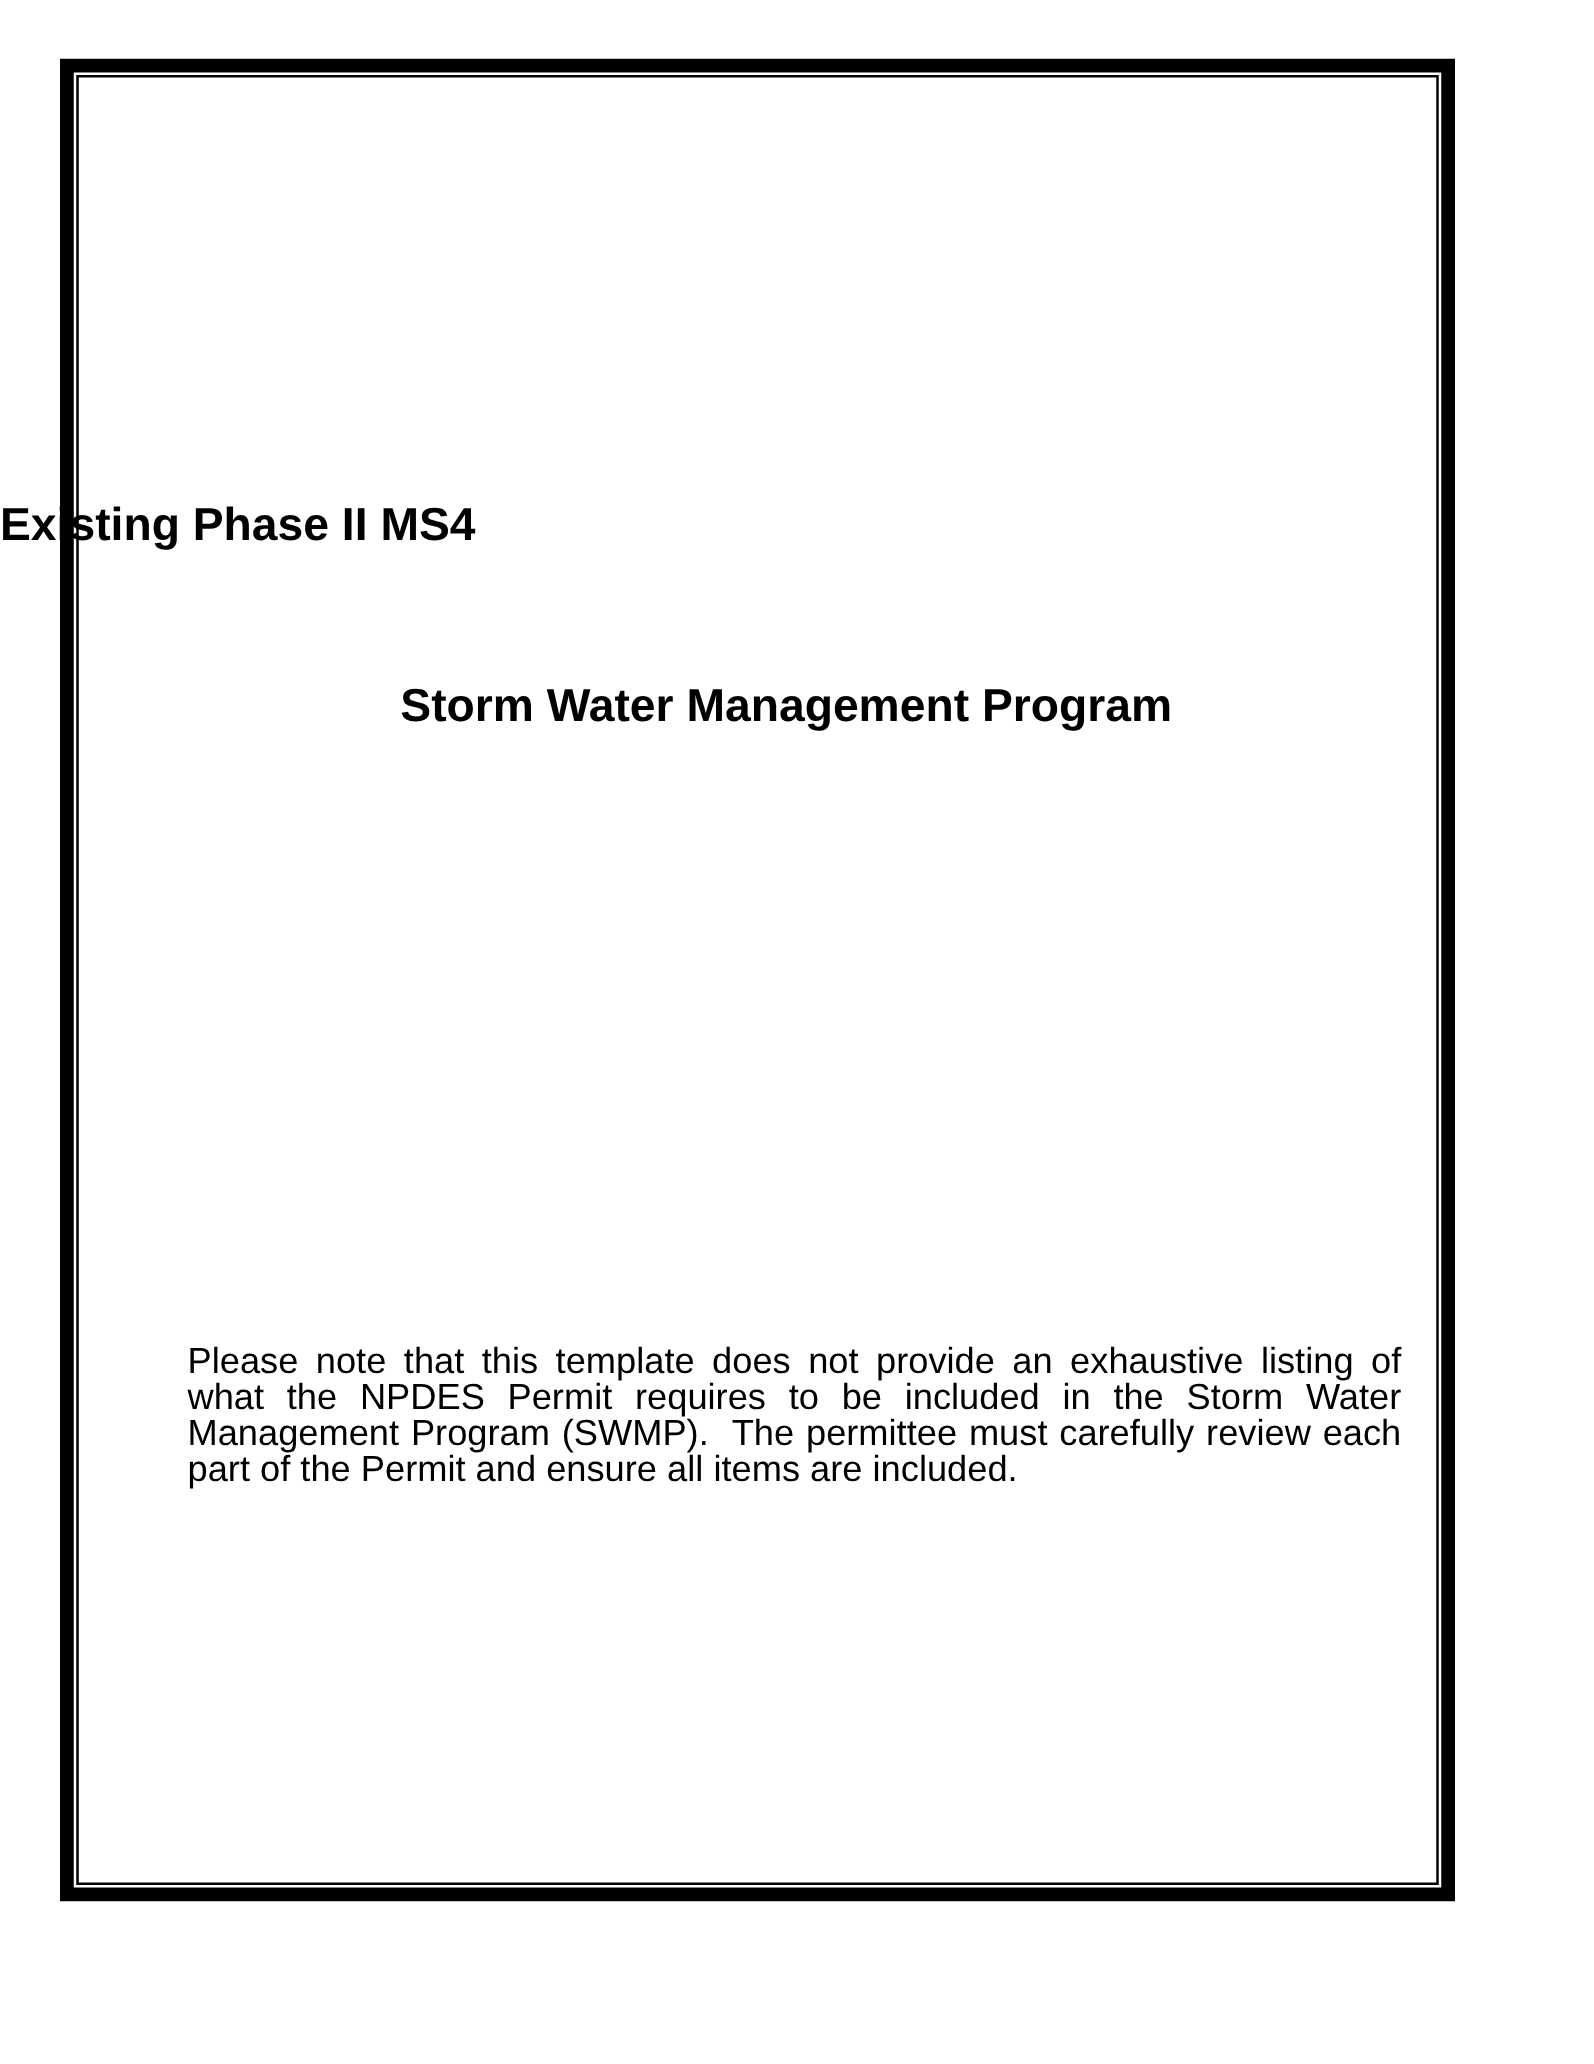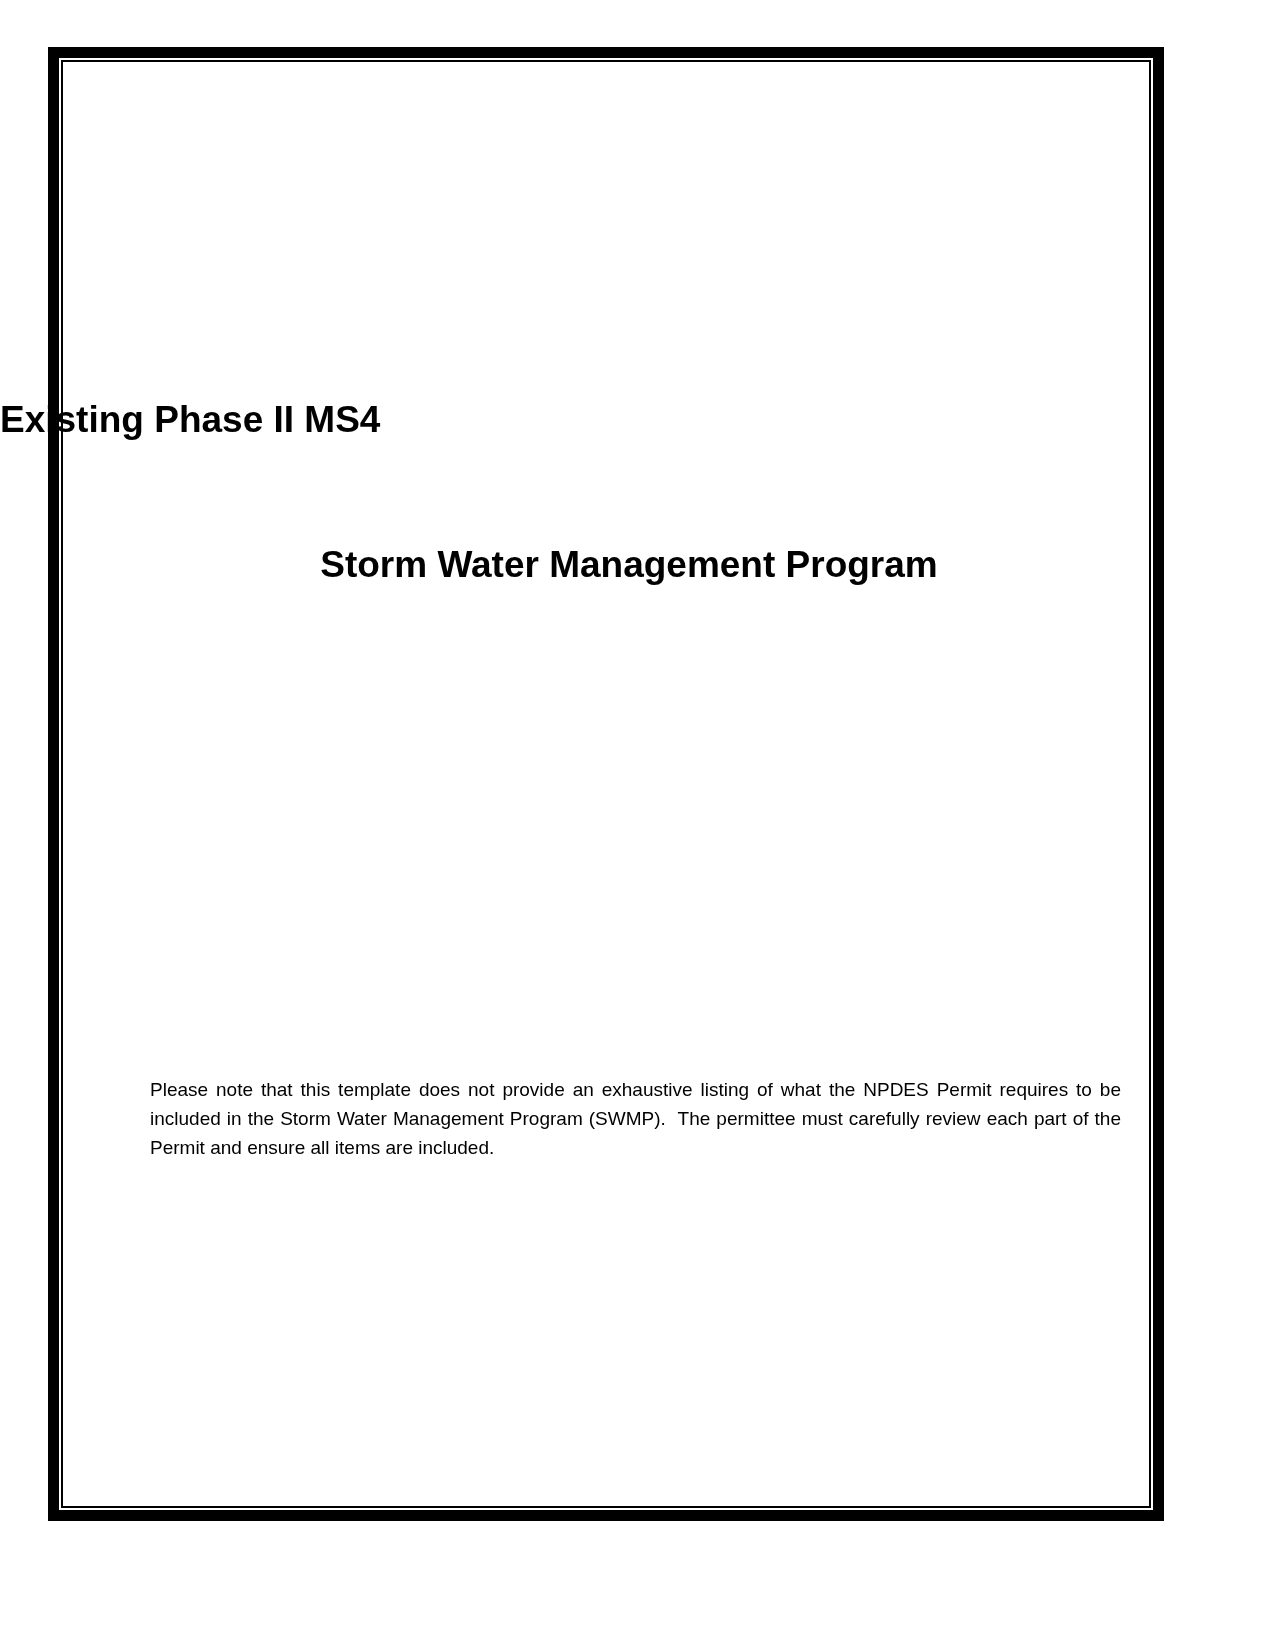--- a/index.html
+++ b/index.html
@@ -7,21 +7,21 @@
          font-family: "Liberation Sans", "DejaVu Sans", sans-serif; color: #000; }
   .outer-border { position: absolute; left: 48px; top: 47px; width: 1116px; height: 1474px;
                   box-sizing: border-box; border: 11px solid #000; }
   .inner-border { position: absolute; left: 61px; top: 60px; width: 1090px; height: 1448px;
                   box-sizing: border-box; border: 2px solid #000; }
   .title-main { position: absolute; left: 0; width: 1275px; top: 397px; text-align: left;
                 font-weight: bold; font-size: 37px; line-height: 46px; }
   .title-sub { position: absolute; left: 0; width: 1258px; top: 512px; text-align: center;
                font-weight: bold; font-size: 37px; line-height: 45px; margin-top: 30px; }
   .title-sub span { display: block; }
-  .note { position: absolute; left: 150px; top: 1075px; width: 971px; font-size: 19px;
+  .note { position: absolute; left: 150px; top: 1075px; width: 971px; font-size: 29px;
           line-height: 29px; text-align: justify; }
 </style>
 </head>
 <body>
 
 <div class="outer-border"></div>
 <div class="inner-border"></div>
 
 <div class="title-main">Existing Phase II MS4</div>
 

